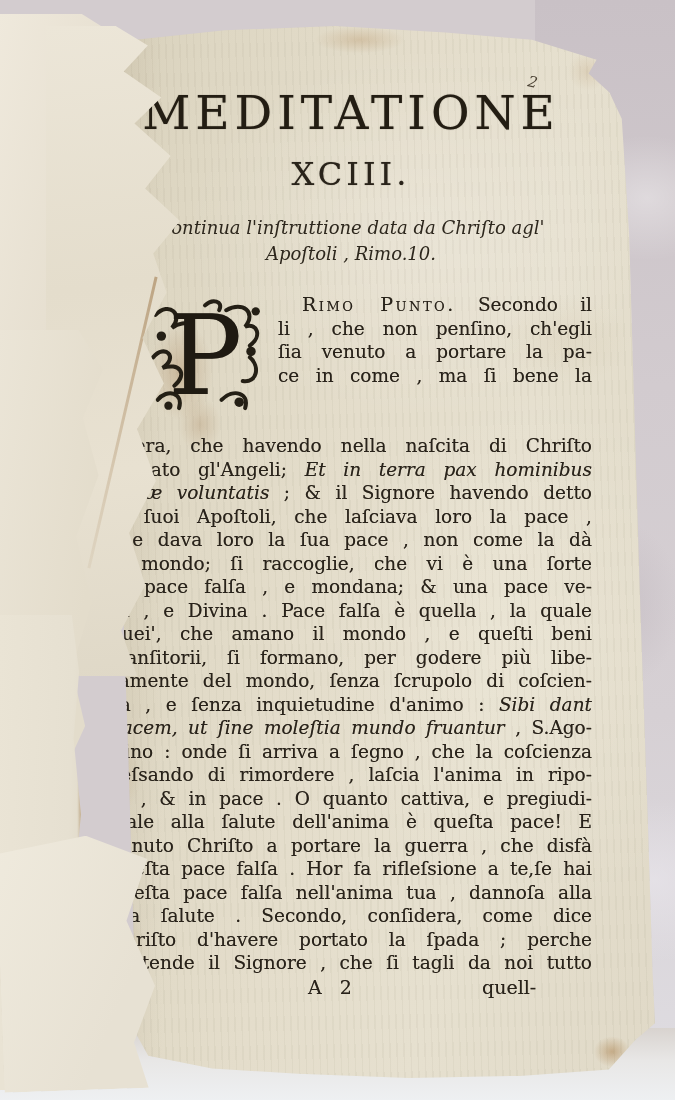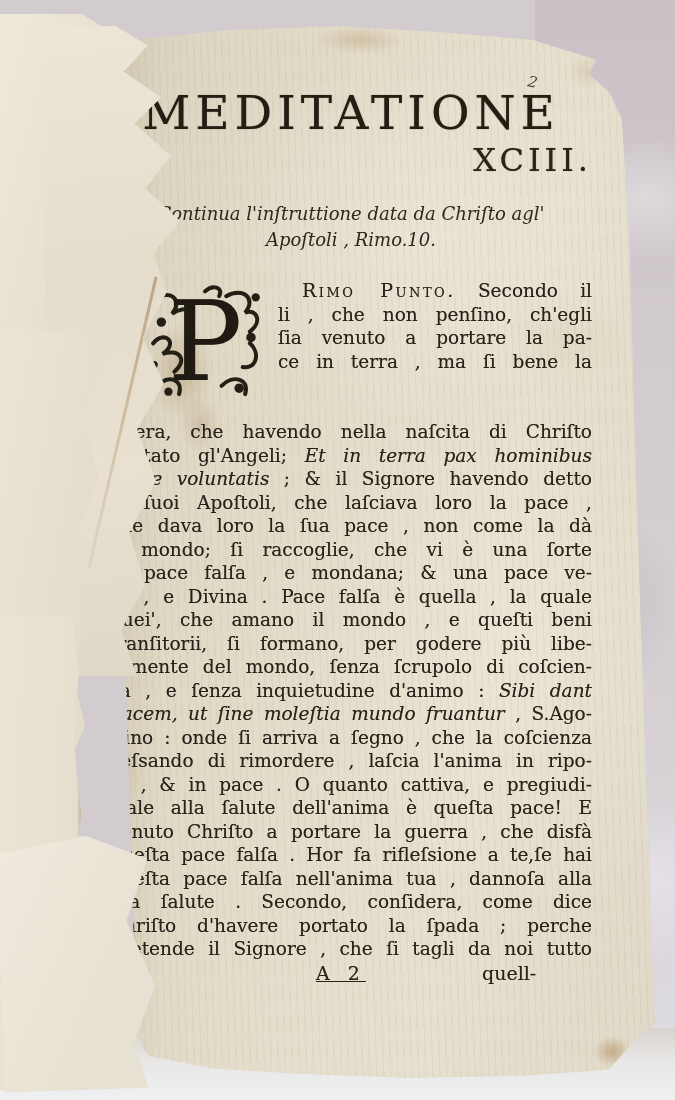--- a/index.html
+++ b/index.html
@@ -104,42 +104,42 @@
   .content{position:absolute;left:70px;top:0;width:482px;color:#29231a;}
   .heading-row{position:relative;margin-top:62px;text-align:center;}
   .heading{
     font-size:47px;line-height:54px;letter-spacing:5px;color:#231d13;
     text-shadow:0 0 1px rgba(40,32,20,.55);white-space:nowrap;
   }
   .heading-mark{
     position:absolute;right:54px;top:-13px;font-size:15px;font-style:italic;color:#4b4234;transform:rotate(12deg);
   }
   .chapter-number{
-    margin-top:3px;text-align:right;font-size:32px;line-height:34px;letter-spacing:4px;color:#29231a;
+    margin-top:17px;text-align:center;font-size:32px;line-height:34px;letter-spacing:4px;color:#29231a;
     text-shadow:0 0 1px rgba(40,32,20,.5);
   }
   .subtitle{
     margin-top:24px;text-align:center;font-style:italic;font-size:18px;line-height:26px;color:#2d271d;
   }
   .body-block{position:relative;margin-top:26px;font-size:18.5px;color:#28221a;text-shadow:0 0 .6px rgba(40,32,20,.5);}
   .margin-note{
     position:absolute;left:-26px;top:2px;width:52px;font-size:14.5px;font-style:italic;line-height:21px;color:#332c21;
   }
   .margin-note .mn1{text-align:center;font-style:normal;}
   .first-block{position:relative;height:141px;}
   .dropcap{
     position:absolute;left:36px;top:3px;width:118px;height:118px;
   }
   .narrow-lines{margin-left:168px;width:314px;}
   .full-lines{width:482px;}
   .line{height:23.5px;line-height:23.5px;text-align:justify;text-align-last:justify;overflow:hidden;}
   .line .it{font-style:italic;}
   .line .sc{font-variant:small-caps;letter-spacing:2.5px;font-size:19px;margin-left:24px;}
   .footer-line{position:relative;height:26px;margin-top:1px;font-size:19px;}
-  .signature{position:absolute;left:206px;letter-spacing:6px;text-decoration:underline;}
+  .signature{position:absolute;left:198px;letter-spacing:6px;}
   .catchword{position:absolute;left:372px;}
 </style>
 </head>
 <body>
 
 <div class="scene">
   <div class="bg-right"></div>
   <div class="bg-top"></div>
   <div class="bg-bottom"></div>
 
@@ -187,21 +187,21 @@
                 <circle cx="93" cy="13" r="3.5"></circle>
                   <circle cx="7" cy="70" r="3"></circle>
               </g>
               <text x="50" y="83" text-anchor="middle" font-size="94" font-family="DejaVu Serif, Liberation Serif, serif" fill="#1f1a12">P</text>
             </svg>
           </div>
           <div class="narrow-lines" id="narrow-lines">
               <div class="line"><span class="sc">Rimo Punto.</span><span>  Secondo il</span></div>
               <div class="line"><span>li , che non penſino, ch'egli</span></div>
               <div class="line"><span>ſia venuto  a portare la pa-</span></div>
-              <div class="line"><span>ce in terra , ma ſi bene la</span></div>
+              <div class="line"><span>ce in come , ma ſi bene la</span></div>
             </div>
         </div>
 
         <div class="full-lines" id="full-lines">
             <div class="line"><span>ſidera,  che havendo nella  naſcita di  Chriſto</span></div>
             <div class="line"><span>cantato gl'Angeli; </span><span class="it">Et in terra pax hominibus</span></div>
             <div class="line"><span class="it">bonæ voluntatis</span><span> ; &amp; il Signore havendo detto</span></div>
             <div class="line"><span>a' ſuoi Apoſtoli,  che laſciava loro la pace ,</span></div>
             <div class="line"><span>che dava loro la ſua pace , non come la dà</span></div>
             <div class="line"><span>il mondo;  ſi raccoglie,  che  vi è una ſorte</span></div>

